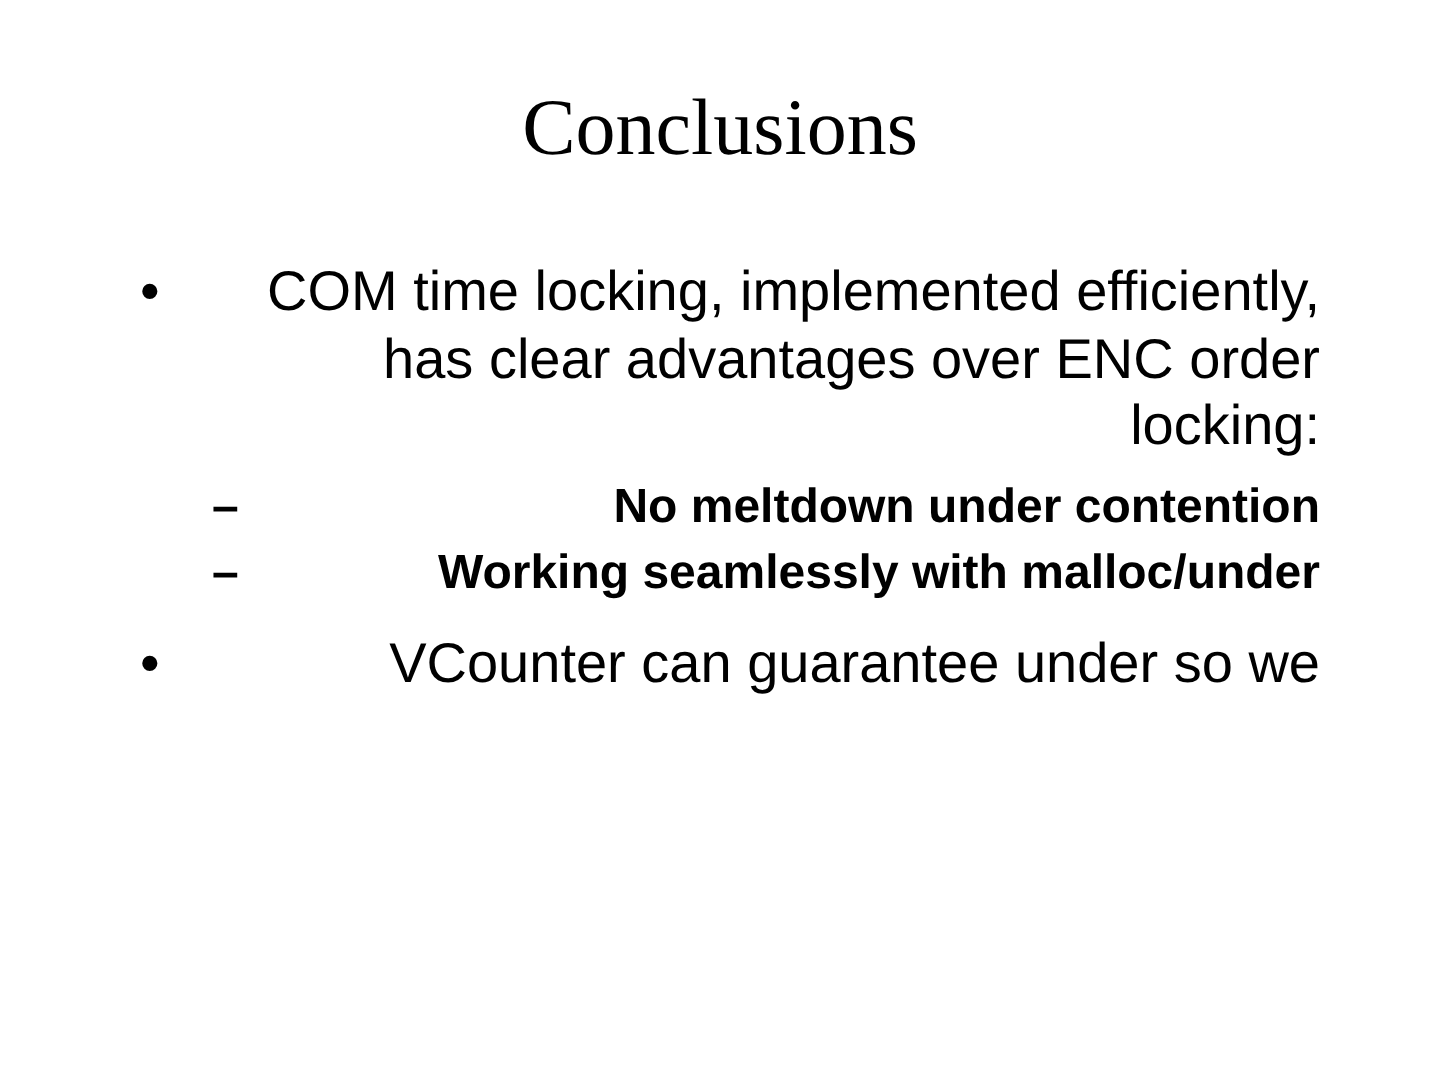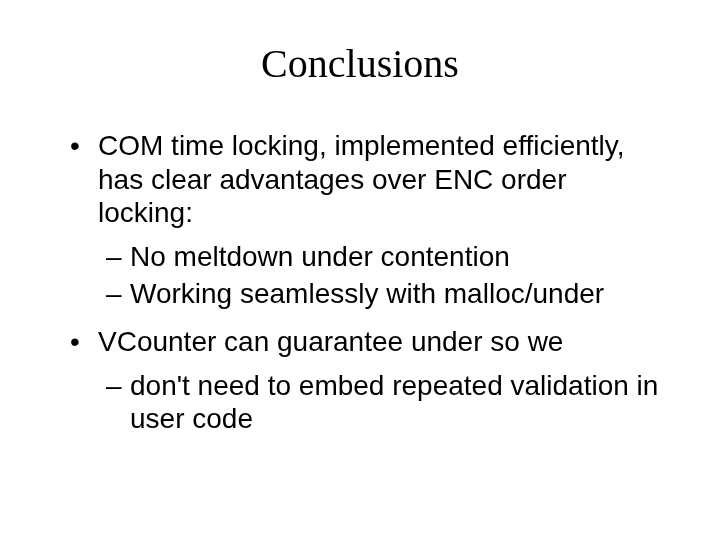--- a/index.html
+++ b/index.html
@@ -28,35 +28,37 @@
     list-style: none;
     padding: 0;
     margin: 0 0 0 10px;
     font-size: 28px;
     line-height: 1.2;
   }
   ul.level1 > li {
     position: relative;
     padding-left: 28px;
     margin-bottom: 10px;
+    text-align: right;
   }
   ul.level1 > li::before {
     content: "•";
     position: absolute;
     left: 0;
     top: 0;
     font-size: 28px;
     line-height: 1.2;
   }
   ul.level2 {
     list-style: none;
     padding: 0;
     margin: 10px 0 14px 8px;
-    font-size: 28px;
+    font-size: 24px;
     line-height: 1.2;
+    font-weight: bold;
   }
   ul.level2 > li {
     position: relative;
     padding-left: 24px;
     margin-bottom: 4px;
   }
   ul.level2 > li::before {
     content: "–";
     position: absolute;
     left: 0;
@@ -76,20 +78,15 @@
         <li>
           <span>No meltdown under contention</span>
         </li>
         <li>
           <span>Working seamlessly with malloc/under</span>
         </li>
       </ul>
     </li>
     <li>
       <span>VCounter can guarantee under so we</span>
-      <ul class="level2">
-        <li>
-          <span>don't need to embed repeated validation in user code</span>
-        </li>
-      </ul>
     </li>
   </ul>
 </div>
 
 </body></html>

